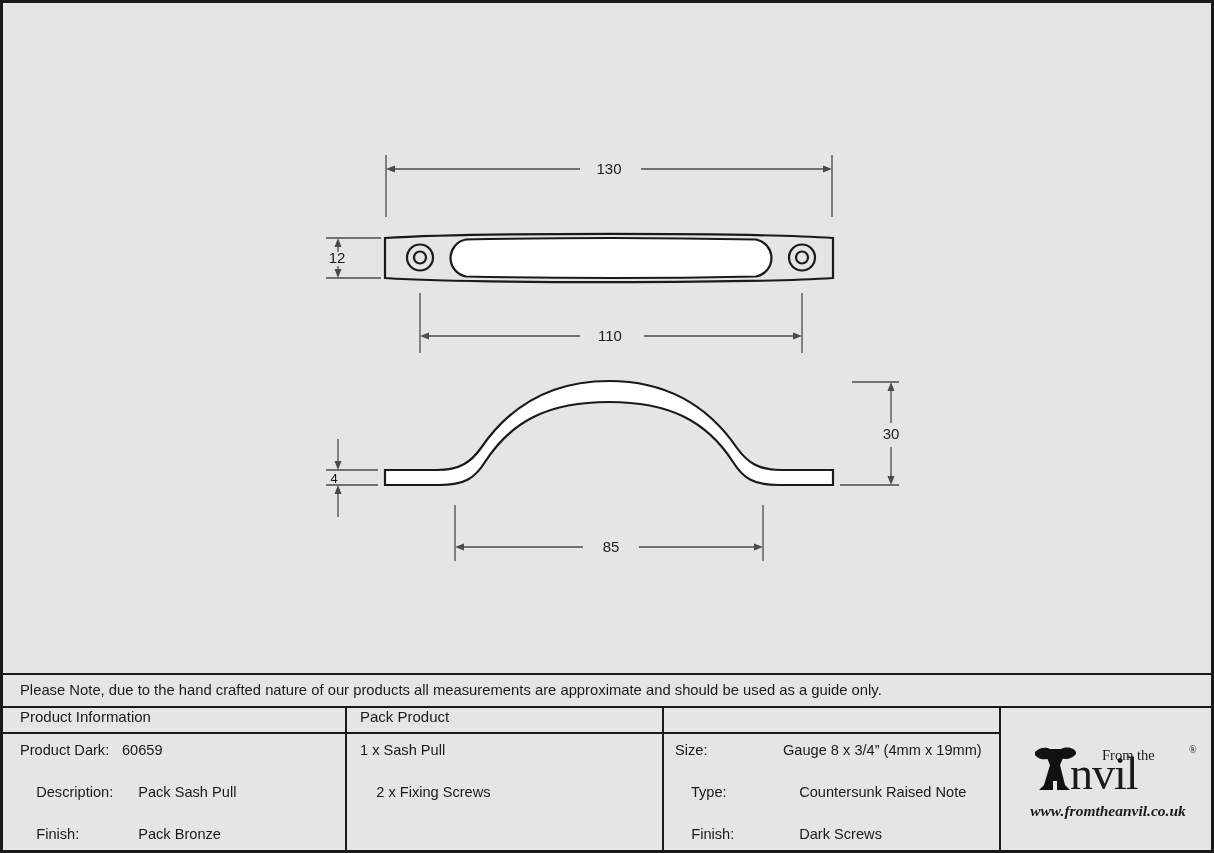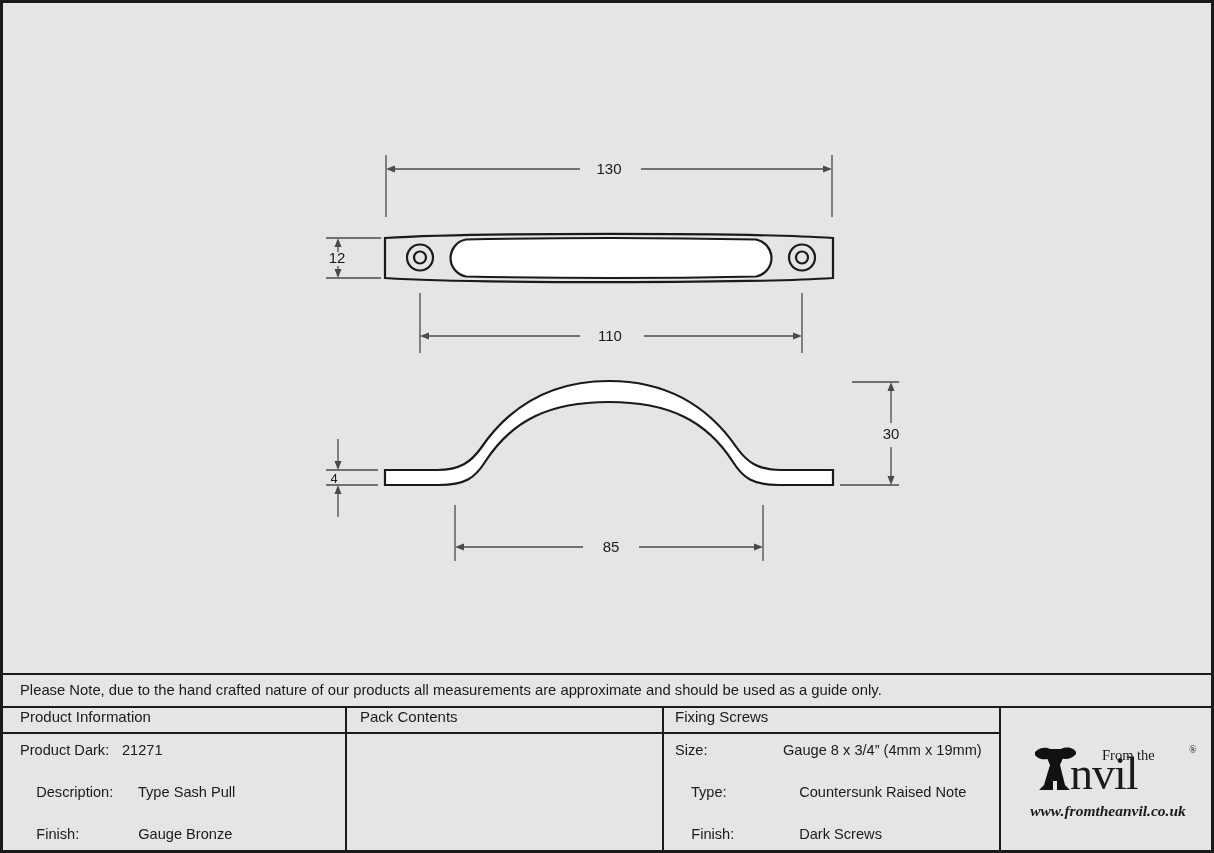--- a/index.html
+++ b/index.html
@@ -130,37 +130,37 @@
   <div class="hline" style="left:0;top:703px;width:1208px;"></div>
   <div class="hline" style="left:0;top:729px;width:996px;"></div>
   <div class="vline" style="left:342px;top:703px;height:144px;"></div>
   <div class="vline" style="left:659px;top:703px;height:144px;"></div>
   <div class="vline" style="left:996px;top:703px;height:144px;"></div>
 
   <div class="cell-head th" style="left:17px;width:320px;">
     <span>Product Information</span>
   </div>
   <div class="cell-head th" style="left:357px;width:295px;">
-    <span>Pack Contents</span>
-  </div>
-  <div class="cell-head th" style="left:672px;width:315px;">
-    <span>Fixing Screws</span>
+    <span>Pack Product</span>
   </div>
 
   <div class="kv" style="left:17px;top:737px;width:100px;"><span>Product Dark:</span><br>
     <span>Description:</span><br>
     <span>Finish:</span><br>
     
   </div>
-  <div class="kv" style="left:119px;top:737px;width:210px;"><span>21271</span><br>
-    <span>Type Sash Pull</span><br>
-    <span>Gauge Bronze</span><br>
+  <div class="kv" style="left:119px;top:737px;width:210px;"><span>60659</span><br>
+    <span>Pack Sash Pull</span><br>
+    <span>Pack Bronze</span><br>
     
   </div>
 
+  <div class="kv" style="left:357px;top:737px;width:290px;"><span>1 x Sash Pull</span><br>
+    <span>2 x Fixing Screws</span>
+  </div>
 
   <div class="kv" style="left:672px;top:737px;width:105px;"><span>Size:</span><br>
     <span>Type:</span><br>
     <span>Finish:</span><br>
     
   </div>
   <div class="kv" style="left:780px;top:737px;width:215px;"><span>Gauge 8 x 3/4” (4mm x 19mm)</span><br>
     <span>Countersunk Raised Note</span><br>
     <span>Dark Screws</span><br>
     

